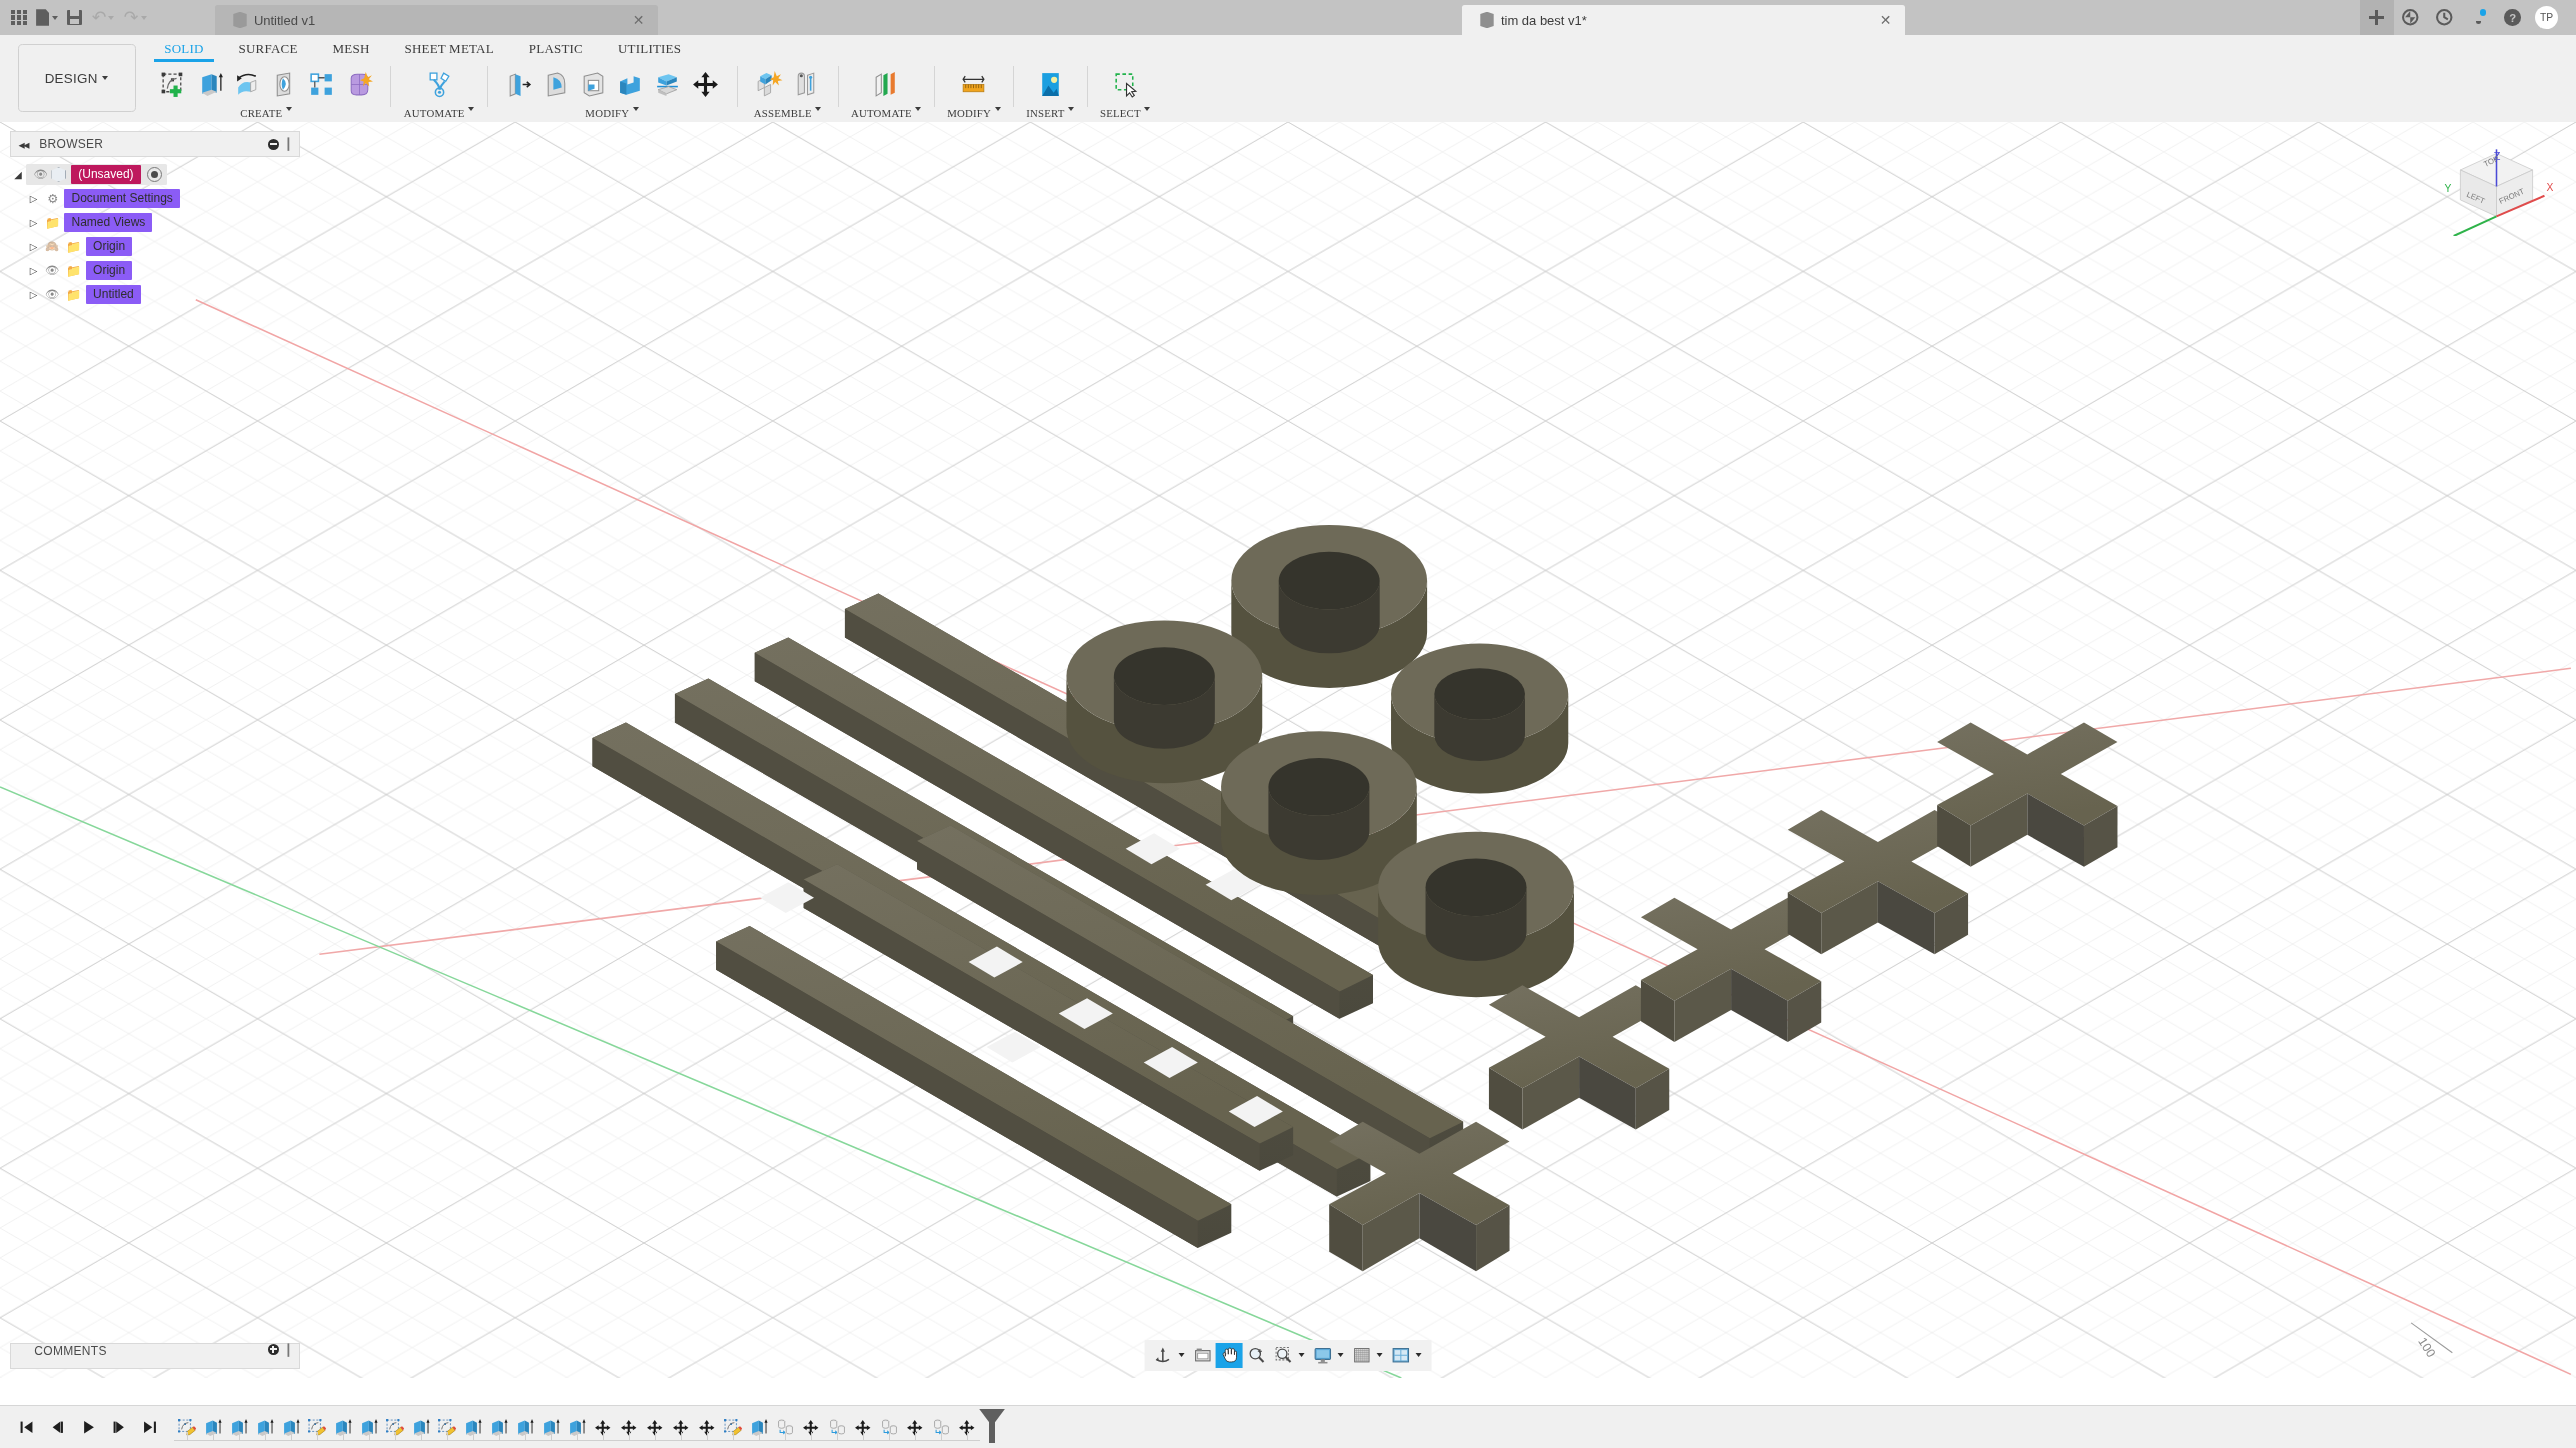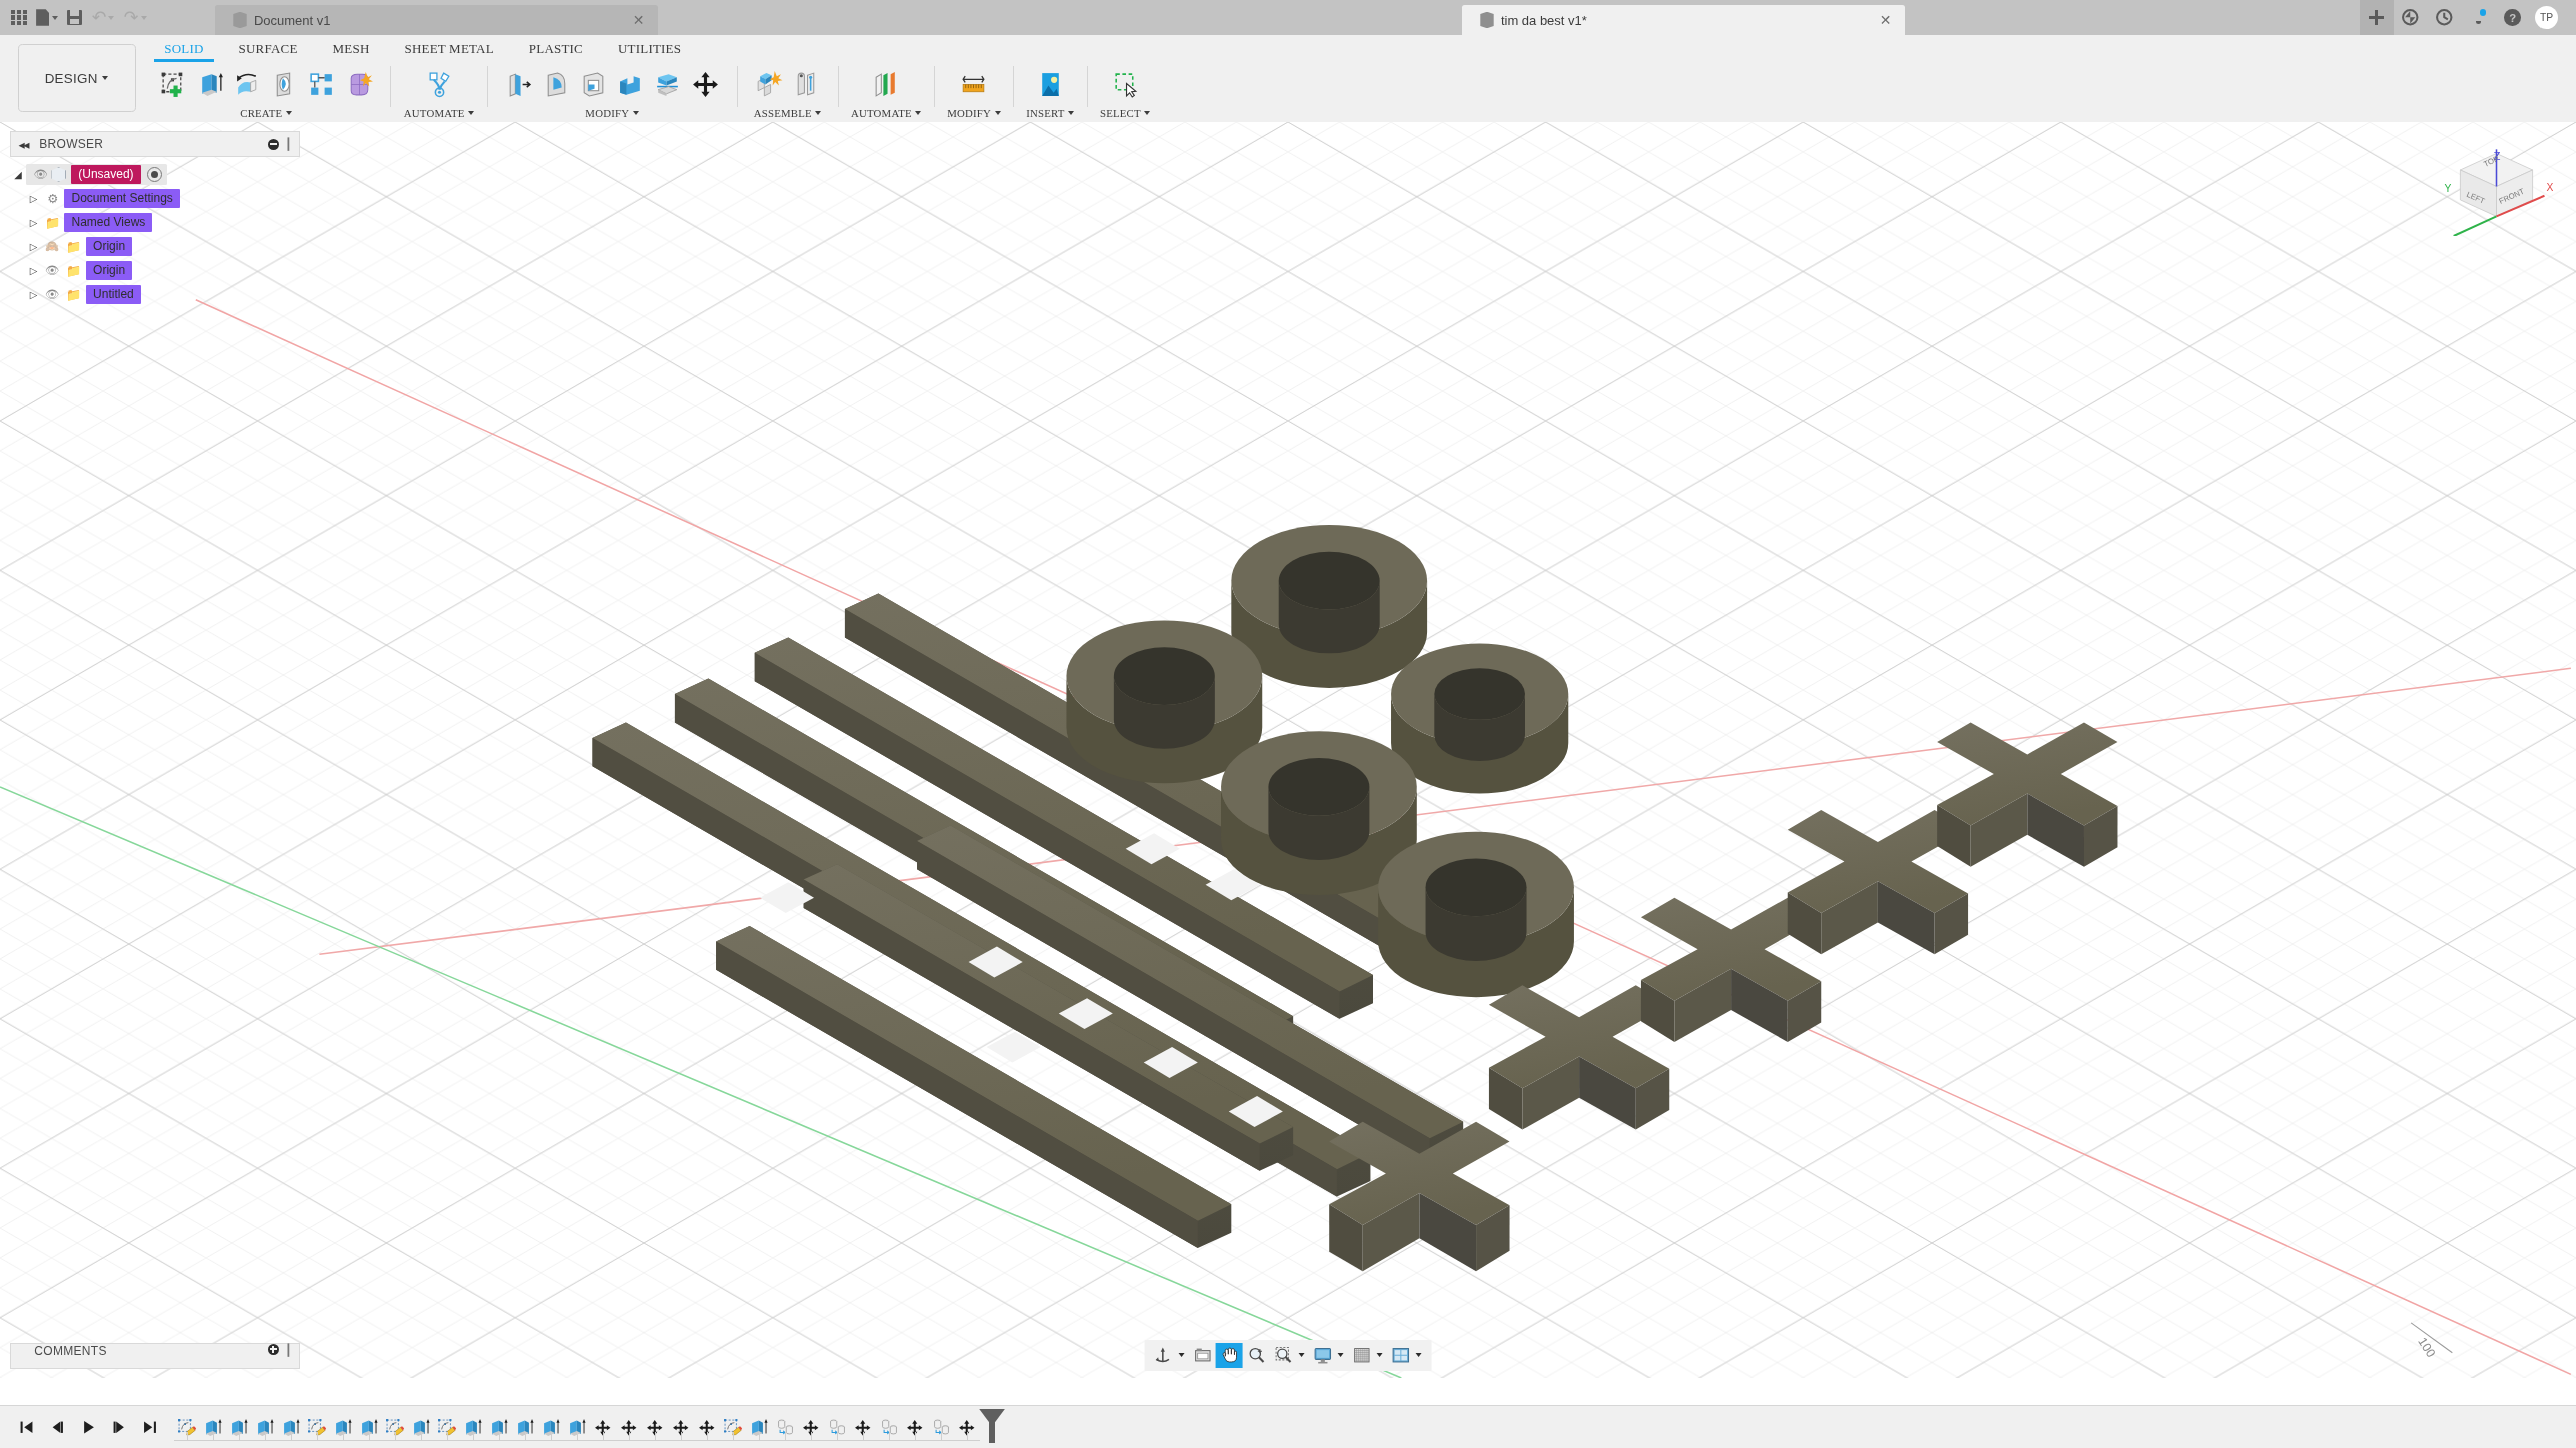--- a/index.html
+++ b/index.html
@@ -73,21 +73,21 @@
                 font-size:13.4px; color:#3c3c3c; letter-spacing:0.3px; gap:4.6px; cursor:pointer; }
   .ribbon-main { flex:1; position:relative;font-family:Liberation Serif, serif; }
   .tabrow { position:absolute; left:0; top:2.1px; display:flex; gap:0; }
   .rtab { font-size:13px; color:#3c3c3c; padding:4.1px 17.5px 5.2px; cursor:pointer; position:relative;
           letter-spacing:0.2px; }
   .rtab.on { color:#1aa3e8; }
   .rtab.on:after { content:""; position:absolute; left:7.2px; right:7.2px; bottom:0; height:3.6px; background:#1aa3e8; }
   .panelrow { position:absolute; left:0; top:29px; display:flex; align-items:flex-start; }
   .panel { display:flex; flex-direction:column; align-items:center; padding:0 7.2px; }
   .panel .icons { display:flex; align-items:center; gap:5.2px; height:40px; padding:1px 3.1px 0; }
-  .panel .plabel { font-size:10.8px; color:#3c3c3c; margin-top:3.1px; display:flex; align-items:center; gap:3.6px; letter-spacing:0.2px; }
+  .panel .plabel { font-size:10.8px; color:#3c3c3c; margin-top:3.1px; display:flex; align-items:flex-start; gap:3.6px; letter-spacing:0.2px; }
   .vsep { width:1px; align-self:stretch; background:#d5d5d5; margin:2.1px 5.2px 12.4px; }
   .tool { width:32px; height:32px; display:flex; align-items:center; justify-content:center; cursor:pointer; position:relative; }
   .caret-sm { width:0;height:0;border-left:3.1px solid transparent;border-right:3.1px solid transparent;border-top:4.1px solid #3c3c3c; }
 
   
   .viewport { position:absolute; left:0; top:122px; width:2576px; height:1256px;
               background:#ffffff; overflow:hidden; }
   .model-wrap { position:absolute; left:0; top:0; width:2576px; height:1256px; }
 
   
@@ -184,21 +184,21 @@
       <div class="qat-btn">
         <span class="arrow-r">↷</span>
           <span class="caret lt"></span>
       </div>
     </div>
 
     <div class="tabstrip">
       <div style="width:57px"></div>
       <div class="dtab">
         <span class="tab-cube"></span>
-        <span class="tab-label">Document v1</span>
+        <span class="tab-label">Untitled v1</span>
         <span class="tab-x">✕</span>
       </div>
       <div style="width:804px"></div>
       <div class="dtab active">
         <span class="tab-cube"></span>
         <span class="tab-label">tim da best v1*</span>
         <span class="tab-x">✕</span>
       </div>
       <div class="tabfill"></div>
     </div>

